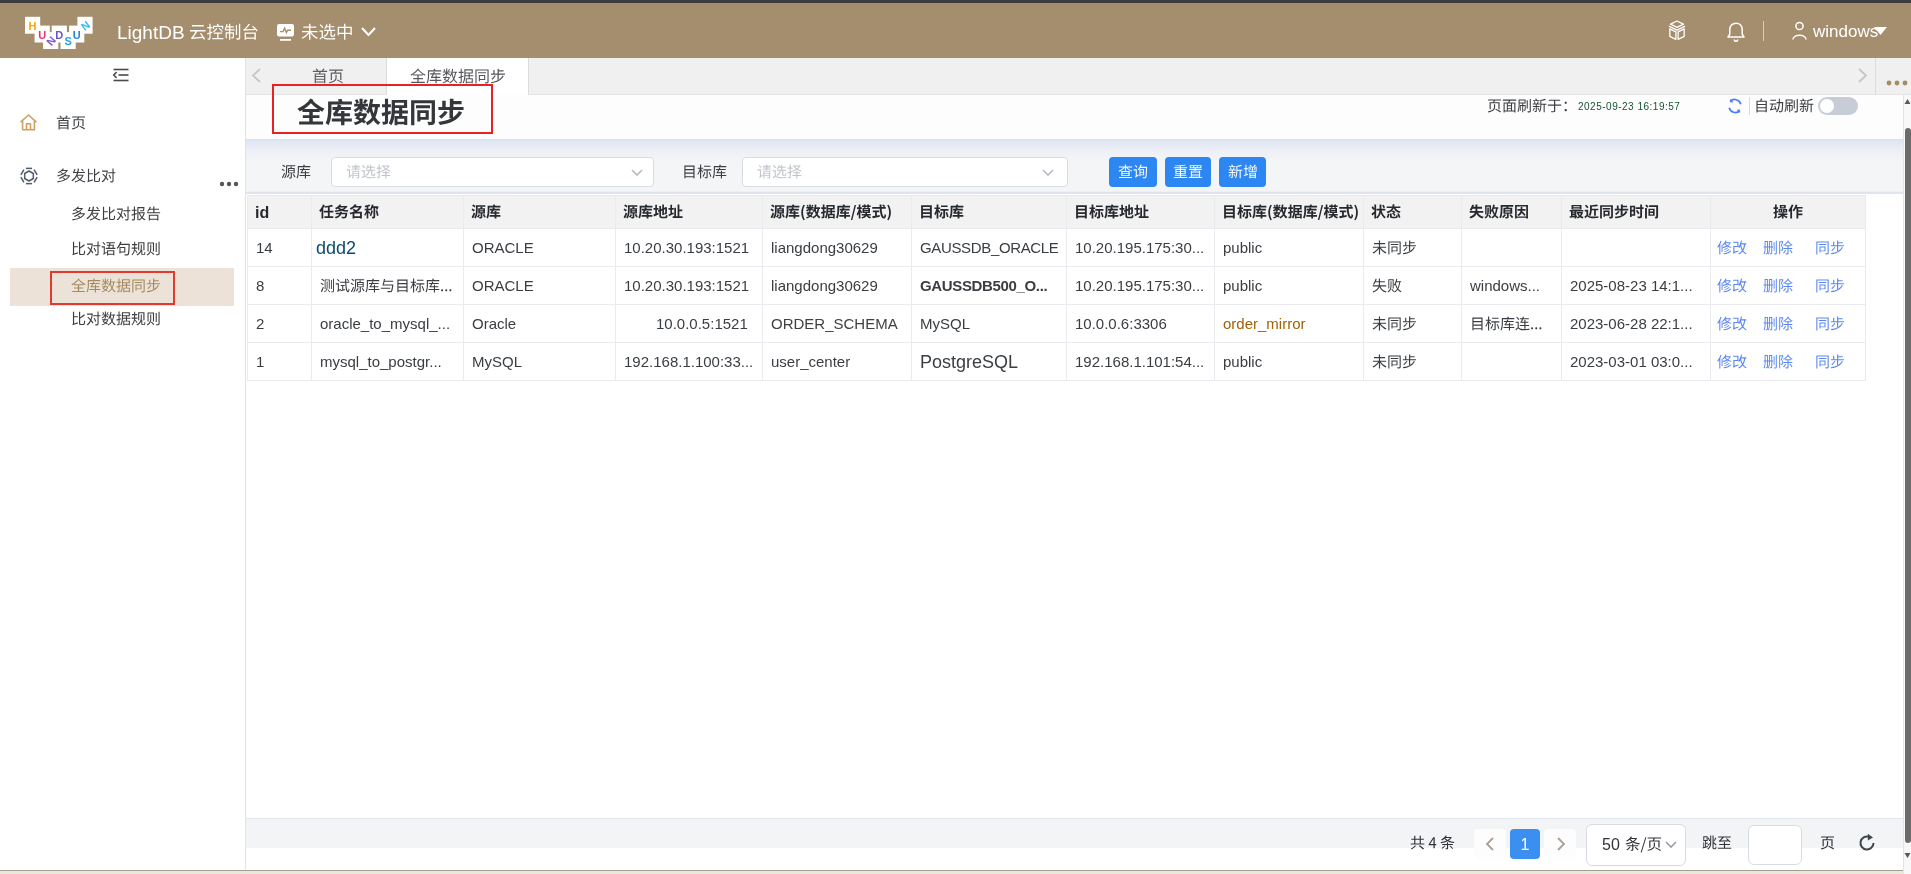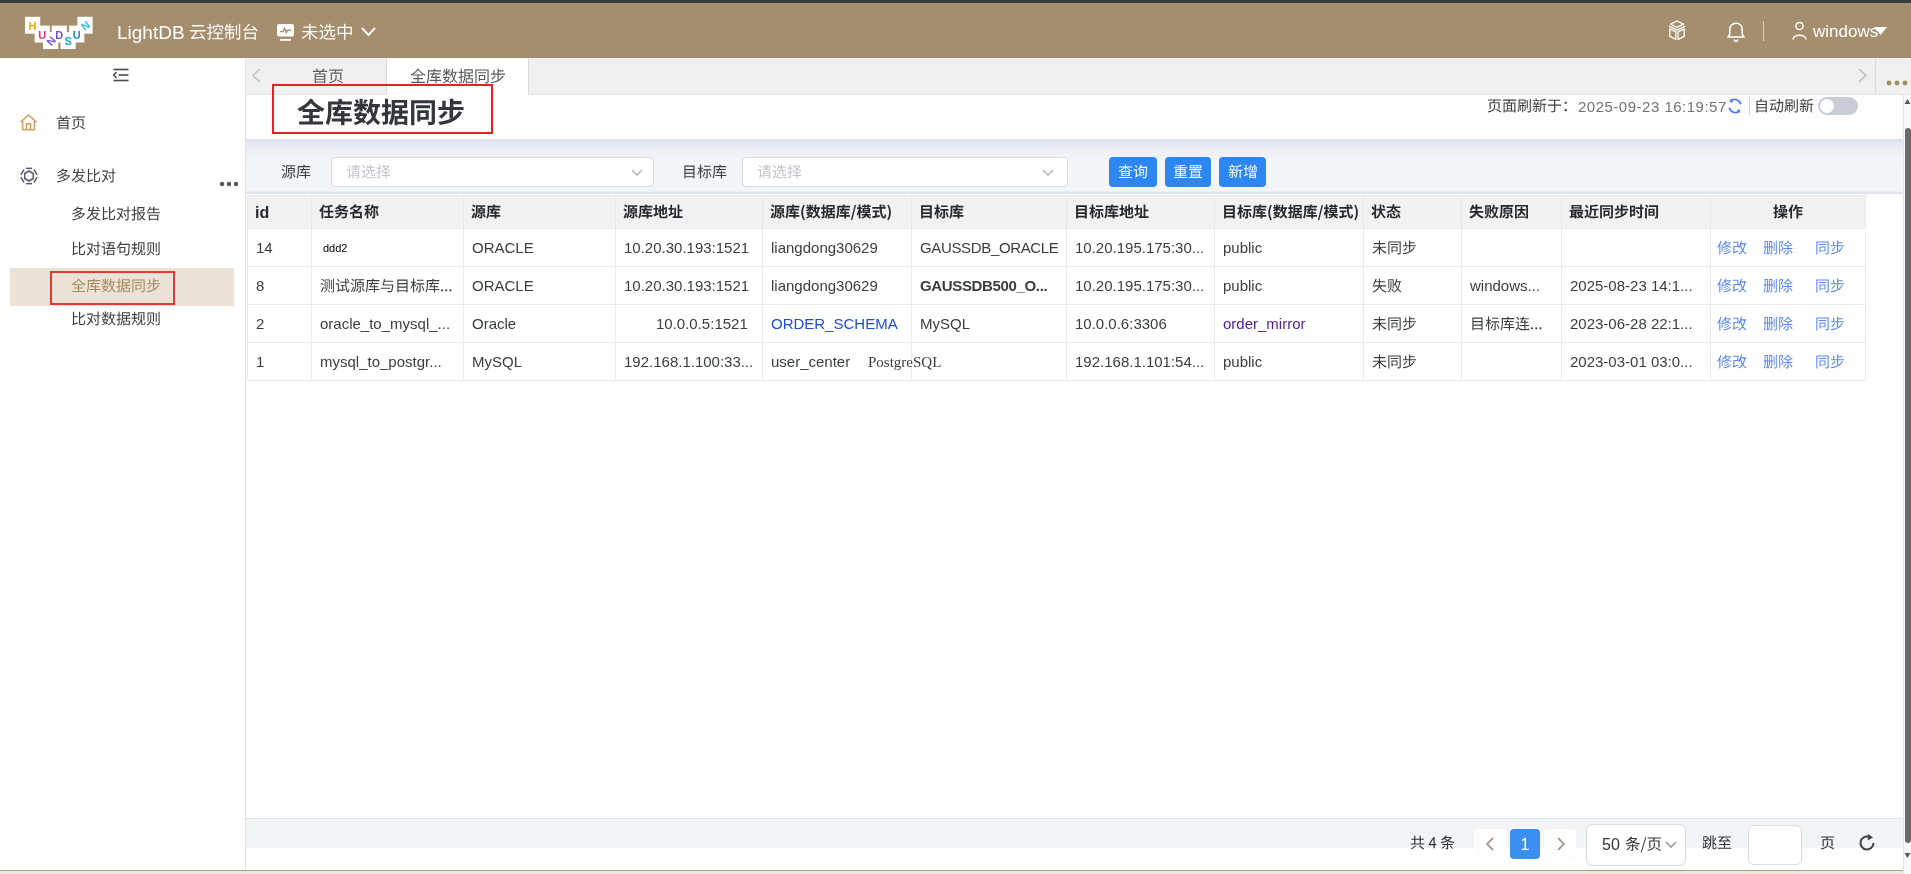--- a/index.html
+++ b/index.html
@@ -185,21 +185,21 @@
     </svg></div>
 <div class="abs" style="left:272px;top:84px;width:221px;height:50px;border:2px solid #e62222;box-sizing:border-box"></div>
 <div style="position:absolute;left:1487.0px;top:98.3px;width:90px;height:19px;line-height:0"><svg width="90.0" height="18.8" viewBox="0 0 90.0 18.8" style="overflow:visible" fill="#3c3e42">
       <path transform="translate(0.00,13.20) scale(0.015000,-0.015000)" d="M464 462V281C464 174 421 55 50 -19C66 -35 87 -64 96 -80C485 4 541 143 541 280V462ZM545 110C661 56 812 -27 885 -83L932 -23C854 32 703 111 589 161ZM171 595V128H248V525H760V130H839V595H478C497 630 517 673 535 715H935V785H74V715H449C437 676 419 631 403 595Z"></path>
       <path transform="translate(15.00,13.20) scale(0.015000,-0.015000)" d="M389 334H601V221H389ZM389 395V506H601V395ZM389 160H601V43H389ZM58 774V702H444C437 661 426 614 416 576H104V-80H176V-27H820V-80H896V576H493L532 702H945V774ZM176 43V506H320V43ZM820 43H670V506H820Z"></path>
       <path transform="translate(30.00,13.20) scale(0.015000,-0.015000)" d="M647 736V173H718V736ZM847 821V20C847 3 842 -1 826 -2C808 -2 752 -3 693 -1C704 -24 714 -58 718 -79C792 -79 848 -76 878 -64C908 -51 920 -29 920 20V821ZM192 417V30H250V353H346V-78H411V353H515V111C515 101 513 99 503 98C494 98 467 98 430 99C440 82 449 56 451 37C499 37 531 38 552 50C573 61 578 80 578 110V417H515H411V520H574V783H106V445C106 305 101 115 29 -18C46 -26 75 -48 86 -61C163 82 174 296 174 445V520H346V417ZM174 715H503V588H174Z"></path>
       <path transform="translate(45.00,13.20) scale(0.015000,-0.015000)" d="M360 213C390 163 426 95 442 51L495 83C480 125 444 190 411 240ZM135 235C115 174 82 112 41 68C56 59 82 40 94 30C133 77 173 150 196 220ZM553 744V400C553 267 545 95 460 -25C476 -34 506 -57 518 -71C610 59 623 256 623 400V432H775V-75H848V432H958V502H623V694C729 710 843 736 927 767L866 822C794 792 665 762 553 744ZM214 827C230 799 246 765 258 735H61V672H503V735H336C323 768 301 811 282 844ZM377 667C365 621 342 553 323 507H46V443H251V339H50V273H251V18C251 8 249 5 239 5C228 4 197 4 162 5C172 -13 182 -41 184 -59C233 -59 267 -58 290 -47C313 -36 320 -18 320 17V273H507V339H320V443H519V507H391C410 549 429 603 447 652ZM126 651C146 606 161 546 165 507L230 525C225 563 208 622 187 665Z"></path>
       <path transform="translate(60.00,13.20) scale(0.015000,-0.015000)" d="M124 769V694H470V441H55V366H470V30C470 9 462 3 440 3C418 2 341 1 259 4C271 -18 285 -53 290 -75C393 -75 459 -74 496 -61C534 -49 549 -25 549 30V366H946V441H549V694H876V769Z"></path>
       <path transform="translate(75.00,13.20) scale(0.015000,-0.015000)" d="M250 486C290 486 326 515 326 560C326 606 290 636 250 636C210 636 174 606 174 560C174 515 210 486 250 486ZM250 -4C290 -4 326 26 326 71C326 117 290 146 250 146C210 146 174 117 174 71C174 26 210 -4 250 -4Z"></path>
     </svg></div>
-<div style="position:absolute;top:106.5px;font-family:'Liberation Sans',sans-serif;font-size:15px;color:#737373;font-weight:400;white-space:pre;line-height:18px;transform:translateY(-50%);letter-spacing:0.5px;left:1578.0px">2025-09-23 16:19:57</div>
+<div style="position:absolute;top:106.5px;font-family:'Liberation Sans',sans-serif;font-size:10px;color:#14532d;font-weight:400;white-space:pre;line-height:18px;transform:translateY(-50%);letter-spacing:0.5px;left:1578.0px">2025-09-23 16:19:57</div>
 <svg class="abs" style="left:1727px;top:98px" width="16" height="16" viewBox="0 0 16 16">
 <g fill="none" stroke="#4d7bf3" stroke-width="1.7">
 <path d="M13.8 6.2 A6.3 6.3 0 0 0 3.2 3.4"></path>
 <path d="M2.2 9.8 A6.3 6.3 0 0 0 12.8 12.6"></path>
 </g>
 <path d="M3.6 0.8 L2.8 4.2 L6.2 4.6 Z" fill="#4d7bf3"></path>
 <path d="M12.4 15.2 L13.2 11.8 L9.8 11.4 Z" fill="#4d7bf3"></path>
 </svg>
 <div class="abs" style="left:1749px;top:97px;width:1px;height:18px;background:#d8d8d8"></div>
 <div style="position:absolute;left:1754.0px;top:98.3px;width:60px;height:19px;line-height:0"><svg width="60.0" height="18.8" viewBox="0 0 60.0 18.8" style="overflow:visible" fill="#3c3e42">
@@ -344,21 +344,21 @@
 <div class="abs" style="left:1461px;top:195px;width:1px;height:186px;background:#e9ebee"></div>
 <div class="abs" style="left:1561px;top:195px;width:1px;height:186px;background:#e9ebee"></div>
 <div class="abs" style="left:1710px;top:195px;width:1px;height:186px;background:#e9ebee"></div>
 <div class="abs" style="left:1865px;top:195px;width:1px;height:186px;background:#e9ebee"></div>
 <div class="abs" style="left:247px;top:228px;width:1618px;height:1px;background:#e9ebee"></div>
 <div class="abs" style="left:247px;top:266px;width:1618px;height:1px;background:#e9ebee"></div>
 <div class="abs" style="left:247px;top:304px;width:1618px;height:1px;background:#e9ebee"></div>
 <div class="abs" style="left:247px;top:342px;width:1618px;height:1px;background:#e9ebee"></div>
 <div class="abs" style="left:247px;top:380px;width:1618px;height:1px;background:#e9ebee"></div>
 <div style="position:absolute;top:248.0px;font-family:'Liberation Sans',sans-serif;font-size:15px;color:#3a3d42;font-weight:400;white-space:pre;line-height:18px;transform:translateY(-50%);letter-spacing:normal;left:256.0px">14</div>
-<div style="position:absolute;top:248.0px;font-family:'Liberation Sans',sans-serif;font-size:11px;color:#000000;font-weight:400;white-space:pre;line-height:18px;transform:translateY(-50%);letter-spacing:normal;left:323px">ddd2</div>
+<div style="position:absolute;top:248.0px;font-family:'Liberation Sans',sans-serif;font-size:18px;color:#0c4a6e;font-weight:400;white-space:pre;line-height:18px;transform:translateY(-50%);letter-spacing:normal;left:316px">ddd2</div>
 <div style="position:absolute;top:248.0px;font-family:'Liberation Sans',sans-serif;font-size:15px;color:#3a3d42;font-weight:400;white-space:pre;line-height:18px;transform:translateY(-50%);letter-spacing:normal;left:472.0px">ORACLE</div>
 <div style="position:absolute;top:248.0px;font-family:'Liberation Sans',sans-serif;font-size:15px;color:#3a3d42;font-weight:400;white-space:pre;line-height:18px;transform:translateY(-50%);letter-spacing:normal;left:624.0px">10.20.30.193:1521</div>
 <div style="position:absolute;top:248.0px;font-family:'Liberation Sans',sans-serif;font-size:15px;color:#3a3d42;font-weight:400;white-space:pre;line-height:18px;transform:translateY(-50%);letter-spacing:normal;left:771.0px">liangdong30629</div>
 <div style="position:absolute;top:248.0px;font-family:'Liberation Sans',sans-serif;font-size:15px;color:#3a3d42;font-weight:400;white-space:pre;line-height:18px;transform:translateY(-50%);letter-spacing:-0.35px;left:920.0px">GAUSSDB_ORACLE</div>
 <div style="position:absolute;top:248.0px;font-family:'Liberation Sans',sans-serif;font-size:15px;color:#3a3d42;font-weight:400;white-space:pre;line-height:18px;transform:translateY(-50%);letter-spacing:normal;left:1075.0px">10.20.195.175:30...</div>
 <div style="position:absolute;top:248.0px;font-family:'Liberation Sans',sans-serif;font-size:15px;color:#3a3d42;font-weight:400;white-space:pre;line-height:18px;transform:translateY(-50%);letter-spacing:normal;left:1223.0px">public</div>
 <div style="position:absolute;left:1372.0px;top:240.3px;width:45px;height:19px;line-height:0"><svg width="45.0" height="18.8" viewBox="0 0 45.0 18.8" style="overflow:visible" fill="#3a3d42">
       <path transform="translate(0.00,13.20) scale(0.015000,-0.015000)" d="M459 839V676H133V602H459V429H62V355H416C326 226 174 101 34 39C51 24 76 -5 89 -24C221 44 362 163 459 296V-80H538V300C636 166 778 42 911 -25C924 -5 949 25 966 40C826 101 673 226 581 355H942V429H538V602H874V676H538V839Z"></path>
       <path transform="translate(15.00,13.20) scale(0.015000,-0.015000)" d="M248 612V547H756V612ZM368 378H632V188H368ZM299 442V51H368V124H702V442ZM88 788V-82H161V717H840V16C840 -2 834 -8 816 -9C799 -9 741 -10 678 -8C690 -27 701 -61 705 -81C791 -81 842 -79 872 -67C903 -55 914 -31 914 15V788Z"></path>
       <path transform="translate(30.00,13.20) scale(0.015000,-0.015000)" d="M291 420C244 338 164 257 89 204C106 191 133 162 145 147C222 209 308 303 363 396ZM210 762V535H60V463H465V146H537C411 71 249 24 51 -3C67 -23 83 -53 90 -75C473 -16 728 118 859 378L788 411C733 301 652 215 544 150V463H937V535H551V663H846V733H551V840H472V535H286V762Z"></path>
@@ -410,24 +410,24 @@
       <path transform="translate(15.00,13.20) scale(0.015000,-0.015000)" d="M474 221C440 149 389 74 336 22C353 12 382 -8 394 -19C445 36 502 122 541 202ZM764 200C817 136 879 47 907 -10L967 25C938 81 877 166 820 229ZM78 800V-77H145V732H274C250 665 219 576 189 505C266 426 285 358 285 303C285 271 279 244 262 233C254 226 243 224 229 223C213 222 191 222 167 225C178 205 184 177 185 158C209 157 236 157 257 159C278 162 297 168 311 179C340 199 352 241 352 296C351 358 333 430 256 513C292 592 331 691 362 774L314 803L303 800ZM371 345V276H634V7C634 -6 630 -11 614 -11C600 -12 551 -12 495 -10C507 -30 517 -59 521 -79C593 -79 639 -78 668 -66C697 -55 706 -34 706 7V276H954V345H706V467H860V533H465V467H634V345ZM661 847C595 727 470 611 344 546C362 532 383 509 394 492C493 549 590 634 664 730C749 624 835 557 924 501C935 522 957 546 975 561C882 611 789 678 702 784L725 822Z"></path>
     </svg></div>
 <div style="position:absolute;left:1815.0px;top:278.4px;width:30px;height:19px;line-height:0"><svg width="30.0" height="18.8" viewBox="0 0 30.0 18.8" style="overflow:visible" fill="#5b87f2">
       <path transform="translate(0.00,13.20) scale(0.015000,-0.015000)" d="M248 612V547H756V612ZM368 378H632V188H368ZM299 442V51H368V124H702V442ZM88 788V-82H161V717H840V16C840 -2 834 -8 816 -9C799 -9 741 -10 678 -8C690 -27 701 -61 705 -81C791 -81 842 -79 872 -67C903 -55 914 -31 914 15V788Z"></path>
       <path transform="translate(15.00,13.20) scale(0.015000,-0.015000)" d="M291 420C244 338 164 257 89 204C106 191 133 162 145 147C222 209 308 303 363 396ZM210 762V535H60V463H465V146H537C411 71 249 24 51 -3C67 -23 83 -53 90 -75C473 -16 728 118 859 378L788 411C733 301 652 215 544 150V463H937V535H551V663H846V733H551V840H472V535H286V762Z"></path>
     </svg></div>
 <div style="position:absolute;top:324.0px;font-family:'Liberation Sans',sans-serif;font-size:15px;color:#3a3d42;font-weight:400;white-space:pre;line-height:18px;transform:translateY(-50%);letter-spacing:normal;left:256.0px">2</div>
 <div style="position:absolute;top:324.0px;font-family:'Liberation Sans',sans-serif;font-size:15px;color:#3a3d42;font-weight:400;white-space:pre;line-height:18px;transform:translateY(-50%);letter-spacing:normal;left:320.0px">oracle_to_mysql_...</div>
 <div style="position:absolute;top:324.0px;font-family:'Liberation Sans',sans-serif;font-size:15px;color:#3a3d42;font-weight:400;white-space:pre;line-height:18px;transform:translateY(-50%);letter-spacing:normal;left:472.0px">Oracle</div>
 <div style="position:absolute;top:324.0px;font-family:'Liberation Sans',sans-serif;font-size:15px;color:#3a3d42;font-weight:400;white-space:pre;line-height:18px;transform:translateY(-50%);letter-spacing:normal;left:656px">10.0.0.5:1521</div>
-<div style="position:absolute;top:324.0px;font-family:'Liberation Sans',sans-serif;font-size:15px;color:#1d4ed8;font-weight:400;white-space:pre;line-height:18px;transform:translateY(-50%);letter-spacing:normal;left:771.0px">ORDER_SCHEMA</div>
+<div style="position:absolute;top:324.0px;font-family:'Liberation Sans',sans-serif;font-size:15px;color:#404040;font-weight:400;white-space:pre;line-height:18px;transform:translateY(-50%);letter-spacing:normal;left:771.0px">ORDER_SCHEMA</div>
 <div style="position:absolute;top:324.0px;font-family:'Liberation Sans',sans-serif;font-size:15px;color:#3a3d42;font-weight:400;white-space:pre;line-height:18px;transform:translateY(-50%);letter-spacing:normal;left:920.0px">MySQL</div>
 <div style="position:absolute;top:324.0px;font-family:'Liberation Sans',sans-serif;font-size:15px;color:#3a3d42;font-weight:400;white-space:pre;line-height:18px;transform:translateY(-50%);letter-spacing:normal;left:1075.0px">10.0.0.6:3306</div>
-<div style="position:absolute;top:324.0px;font-family:'Liberation Sans',sans-serif;font-size:15px;color:#4c1d95;font-weight:400;white-space:pre;line-height:18px;transform:translateY(-50%);letter-spacing:normal;left:1223.0px">order_mirror</div>
+<div style="position:absolute;top:324.0px;font-family:'Liberation Sans',sans-serif;font-size:15px;color:#a16207;font-weight:400;white-space:pre;line-height:18px;transform:translateY(-50%);letter-spacing:normal;left:1223.0px">order_mirror</div>
 <div style="position:absolute;left:1372.0px;top:316.4px;width:45px;height:19px;line-height:0"><svg width="45.0" height="18.8" viewBox="0 0 45.0 18.8" style="overflow:visible" fill="#3a3d42">
       <path transform="translate(0.00,13.20) scale(0.015000,-0.015000)" d="M459 839V676H133V602H459V429H62V355H416C326 226 174 101 34 39C51 24 76 -5 89 -24C221 44 362 163 459 296V-80H538V300C636 166 778 42 911 -25C924 -5 949 25 966 40C826 101 673 226 581 355H942V429H538V602H874V676H538V839Z"></path>
       <path transform="translate(15.00,13.20) scale(0.015000,-0.015000)" d="M248 612V547H756V612ZM368 378H632V188H368ZM299 442V51H368V124H702V442ZM88 788V-82H161V717H840V16C840 -2 834 -8 816 -9C799 -9 741 -10 678 -8C690 -27 701 -61 705 -81C791 -81 842 -79 872 -67C903 -55 914 -31 914 15V788Z"></path>
       <path transform="translate(30.00,13.20) scale(0.015000,-0.015000)" d="M291 420C244 338 164 257 89 204C106 191 133 162 145 147C222 209 308 303 363 396ZM210 762V535H60V463H465V146H537C411 71 249 24 51 -3C67 -23 83 -53 90 -75C473 -16 728 118 859 378L788 411C733 301 652 215 544 150V463H937V535H551V663H846V733H551V840H472V535H286V762Z"></path>
     </svg></div>
 <div style="position:absolute;left:1470.0px;top:316.4px;width:73px;height:19px;line-height:0"><svg width="72.5" height="18.8" viewBox="0 0 72.5 18.8" style="overflow:visible" fill="#3a3d42">
       <path transform="translate(0.00,13.20) scale(0.015000,-0.015000)" d="M233 470H759V305H233ZM233 542V704H759V542ZM233 233H759V67H233ZM158 778V-74H233V-6H759V-74H837V778Z"></path>
       <path transform="translate(15.00,13.20) scale(0.015000,-0.015000)" d="M466 764V693H902V764ZM779 325C826 225 873 95 888 16L957 41C940 120 892 247 843 345ZM491 342C465 236 420 129 364 57C381 49 411 28 425 18C479 94 529 211 560 327ZM422 525V454H636V18C636 5 632 1 617 0C604 0 557 -1 505 1C515 -22 526 -54 529 -76C599 -76 645 -74 674 -62C703 -49 712 -26 712 17V454H956V525ZM202 840V628H49V558H186C153 434 88 290 24 215C38 196 58 165 66 145C116 209 165 314 202 422V-79H277V444C311 395 351 333 368 301L412 360C392 388 306 498 277 531V558H408V628H277V840Z"></path>
       <path transform="translate(30.00,13.20) scale(0.015000,-0.015000)" d="M325 245C334 253 368 259 419 259H593V144H232V74H593V-79H667V74H954V144H667V259H888V327H667V432H593V327H403C434 373 465 426 493 481H912V549H527L559 621L482 648C471 615 458 581 444 549H260V481H412C387 431 365 393 354 377C334 344 317 322 299 318C308 298 321 260 325 245ZM469 821C486 797 503 766 515 739H121V450C121 305 114 101 31 -42C49 -50 82 -71 95 -85C182 67 195 295 195 450V668H952V739H600C588 770 565 809 542 840Z"></path>
       <path transform="translate(45.00,13.20) scale(0.015000,-0.015000)" d="M83 792C134 735 196 658 223 609L285 651C255 699 193 775 141 829ZM248 501H45V431H176V117C133 99 82 52 30 -9L86 -82C132 -12 177 52 208 52C230 52 264 16 306 -12C378 -58 463 -69 593 -69C694 -69 879 -63 950 -58C952 -35 964 5 974 26C873 15 720 6 596 6C479 6 391 13 325 56C290 78 267 98 248 110ZM376 408C385 417 420 423 468 423H622V286H316V216H622V32H699V216H941V286H699V423H893L894 493H699V616H622V493H458C488 545 517 606 545 670H923V736H571L602 819L524 840C515 805 503 770 490 736H324V670H464C440 612 417 565 406 546C386 510 369 485 352 481C360 461 373 424 376 408Z"></path>
@@ -446,21 +446,21 @@
     </svg></div>
 <div style="position:absolute;left:1815.0px;top:316.4px;width:30px;height:19px;line-height:0"><svg width="30.0" height="18.8" viewBox="0 0 30.0 18.8" style="overflow:visible" fill="#5b87f2">
       <path transform="translate(0.00,13.20) scale(0.015000,-0.015000)" d="M248 612V547H756V612ZM368 378H632V188H368ZM299 442V51H368V124H702V442ZM88 788V-82H161V717H840V16C840 -2 834 -8 816 -9C799 -9 741 -10 678 -8C690 -27 701 -61 705 -81C791 -81 842 -79 872 -67C903 -55 914 -31 914 15V788Z"></path>
       <path transform="translate(15.00,13.20) scale(0.015000,-0.015000)" d="M291 420C244 338 164 257 89 204C106 191 133 162 145 147C222 209 308 303 363 396ZM210 762V535H60V463H465V146H537C411 71 249 24 51 -3C67 -23 83 -53 90 -75C473 -16 728 118 859 378L788 411C733 301 652 215 544 150V463H937V535H551V663H846V733H551V840H472V535H286V762Z"></path>
     </svg></div>
 <div style="position:absolute;top:362.0px;font-family:'Liberation Sans',sans-serif;font-size:15px;color:#3a3d42;font-weight:400;white-space:pre;line-height:18px;transform:translateY(-50%);letter-spacing:normal;left:256.0px">1</div>
 <div style="position:absolute;top:362.0px;font-family:'Liberation Sans',sans-serif;font-size:15px;color:#3a3d42;font-weight:400;white-space:pre;line-height:18px;transform:translateY(-50%);letter-spacing:normal;left:320.0px">mysql_to_postgr...</div>
 <div style="position:absolute;top:362.0px;font-family:'Liberation Sans',sans-serif;font-size:15px;color:#3a3d42;font-weight:400;white-space:pre;line-height:18px;transform:translateY(-50%);letter-spacing:normal;left:472.0px">MySQL</div>
 <div style="position:absolute;top:362.0px;font-family:'Liberation Sans',sans-serif;font-size:15px;color:#3a3d42;font-weight:400;white-space:pre;line-height:18px;transform:translateY(-50%);letter-spacing:normal;left:624.0px">192.168.1.100:33...</div>
 <div style="position:absolute;top:362.0px;font-family:'Liberation Sans',sans-serif;font-size:15px;color:#3a3d42;font-weight:400;white-space:pre;line-height:18px;transform:translateY(-50%);letter-spacing:normal;left:771.0px">user_center</div>
-<div style="position:absolute;top:362.0px;font-family:Liberation Serif, serif;font-size:15px;color:#3a3d42;font-weight:400;white-space:pre;line-height:18px;transform:translateY(-50%);letter-spacing:normal;left:868px">PostgreSQL</div>
+<div style="position:absolute;top:362.0px;font-family:Liberation Sans, sans-serif;font-size:18px;color:#3a3d42;font-weight:400;white-space:pre;line-height:18px;transform:translateY(-50%);letter-spacing:normal;left:920.0px">PostgreSQL</div>
 <div style="position:absolute;top:362.0px;font-family:'Liberation Sans',sans-serif;font-size:15px;color:#3a3d42;font-weight:400;white-space:pre;line-height:18px;transform:translateY(-50%);letter-spacing:normal;left:1075.0px">192.168.1.101:54...</div>
 <div style="position:absolute;top:362.0px;font-family:'Liberation Sans',sans-serif;font-size:15px;color:#3a3d42;font-weight:400;white-space:pre;line-height:18px;transform:translateY(-50%);letter-spacing:normal;left:1223.0px">public</div>
 <div style="position:absolute;left:1372.0px;top:354.4px;width:45px;height:19px;line-height:0"><svg width="45.0" height="18.8" viewBox="0 0 45.0 18.8" style="overflow:visible" fill="#3a3d42">
       <path transform="translate(0.00,13.20) scale(0.015000,-0.015000)" d="M459 839V676H133V602H459V429H62V355H416C326 226 174 101 34 39C51 24 76 -5 89 -24C221 44 362 163 459 296V-80H538V300C636 166 778 42 911 -25C924 -5 949 25 966 40C826 101 673 226 581 355H942V429H538V602H874V676H538V839Z"></path>
       <path transform="translate(15.00,13.20) scale(0.015000,-0.015000)" d="M248 612V547H756V612ZM368 378H632V188H368ZM299 442V51H368V124H702V442ZM88 788V-82H161V717H840V16C840 -2 834 -8 816 -9C799 -9 741 -10 678 -8C690 -27 701 -61 705 -81C791 -81 842 -79 872 -67C903 -55 914 -31 914 15V788Z"></path>
       <path transform="translate(30.00,13.20) scale(0.015000,-0.015000)" d="M291 420C244 338 164 257 89 204C106 191 133 162 145 147C222 209 308 303 363 396ZM210 762V535H60V463H465V146H537C411 71 249 24 51 -3C67 -23 83 -53 90 -75C473 -16 728 118 859 378L788 411C733 301 652 215 544 150V463H937V535H551V663H846V733H551V840H472V535H286V762Z"></path>
     </svg></div>
 <div style="position:absolute;top:362.0px;font-family:'Liberation Sans',sans-serif;font-size:15px;color:#3a3d42;font-weight:400;white-space:pre;line-height:18px;transform:translateY(-50%);letter-spacing:normal;left:1570.0px">2023-03-01 03:0...</div>
 <div style="position:absolute;left:1717.0px;top:354.4px;width:30px;height:19px;line-height:0"><svg width="30.0" height="18.8" viewBox="0 0 30.0 18.8" style="overflow:visible" fill="#5b87f2">
       <path transform="translate(0.00,13.20) scale(0.015000,-0.015000)" d="M698 386C644 334 543 287 454 260C468 248 486 230 496 215C591 247 694 299 755 362ZM794 287C726 216 594 159 467 130C482 116 497 95 506 80C641 117 774 179 850 263ZM887 179C798 76 614 12 413 -17C428 -33 444 -59 452 -77C664 -40 852 32 952 151ZM306 561V78H370V561ZM553 668H832C798 613 749 566 692 528C630 570 584 619 553 668ZM565 841C523 733 451 629 370 562C387 552 415 530 428 518C458 546 488 579 517 616C545 574 584 532 633 494C554 452 462 424 371 407C384 393 400 366 407 350C507 371 605 404 690 454C756 412 836 378 930 356C939 373 958 402 972 416C887 432 813 459 750 492C827 548 890 620 928 712L885 734L871 731H590C607 761 621 792 634 823ZM235 834C187 679 107 526 20 426C33 407 53 367 59 349C92 388 123 432 153 481V-80H224V614C255 678 282 747 304 815Z"></path>

